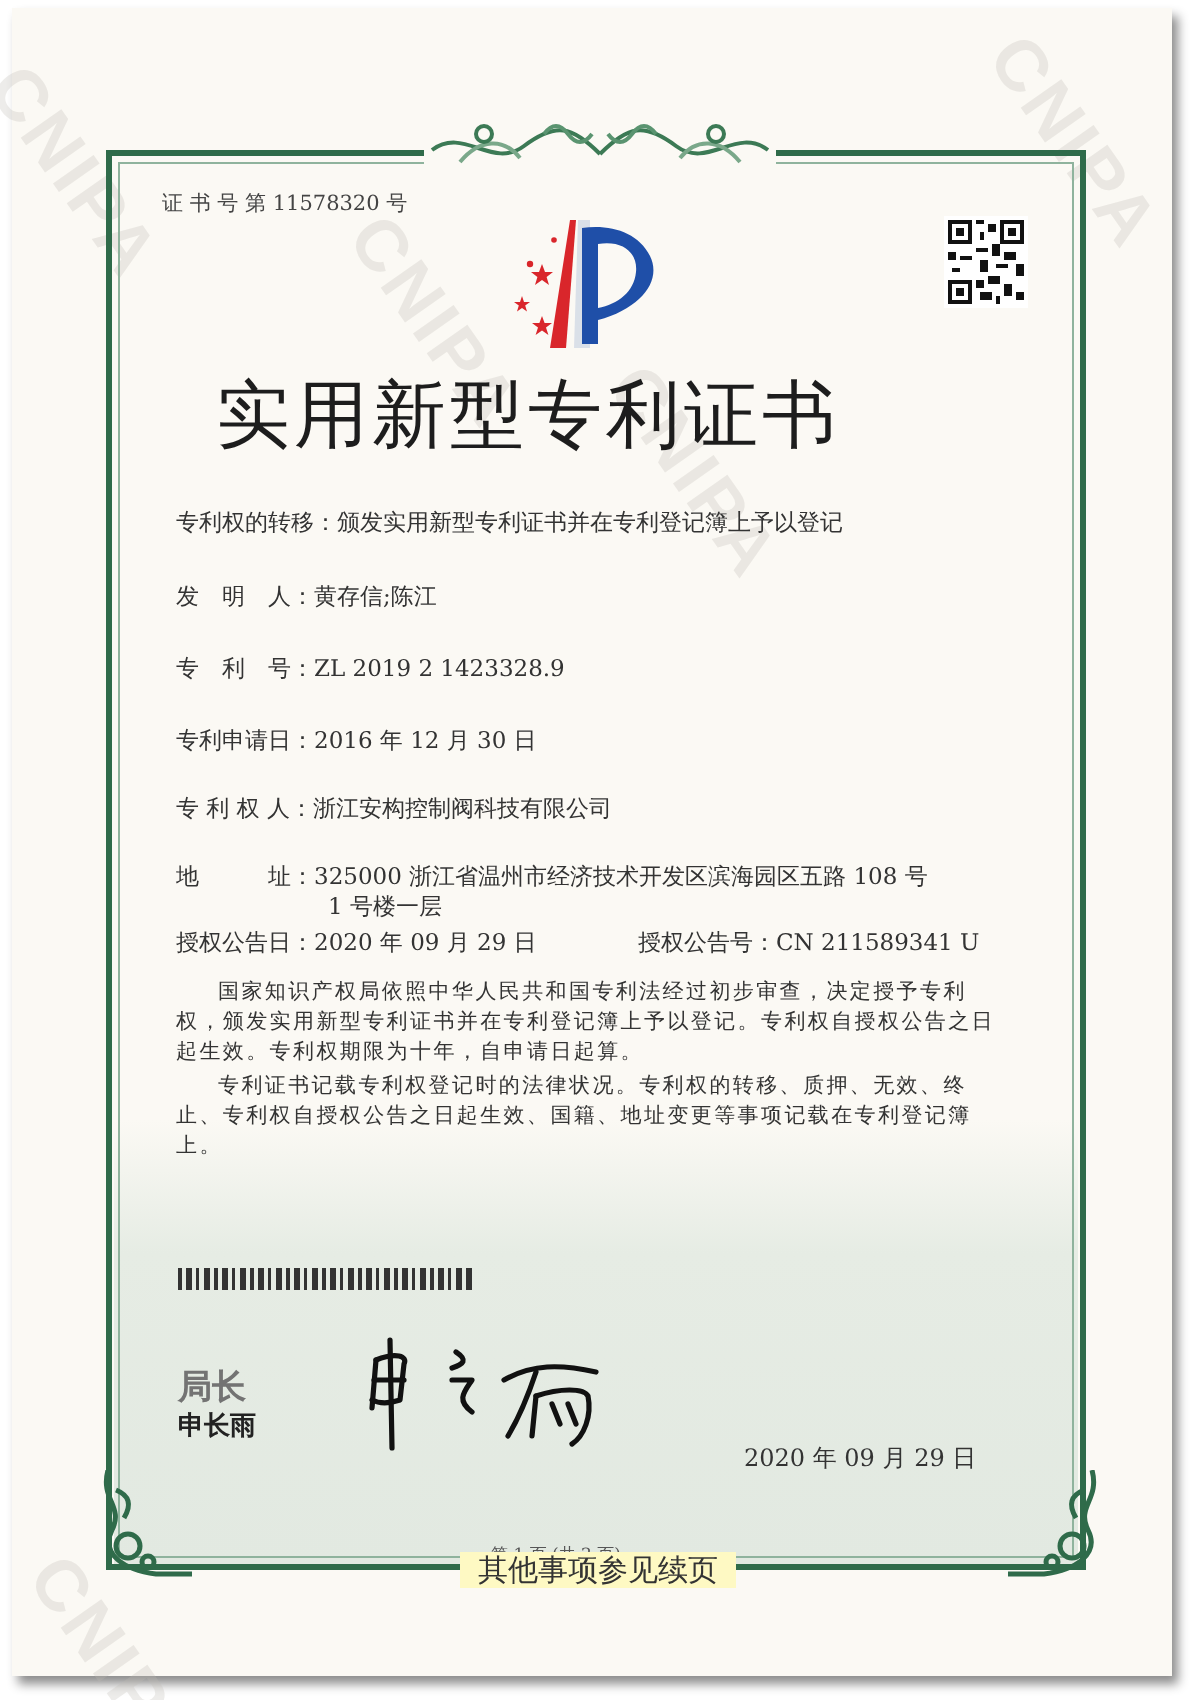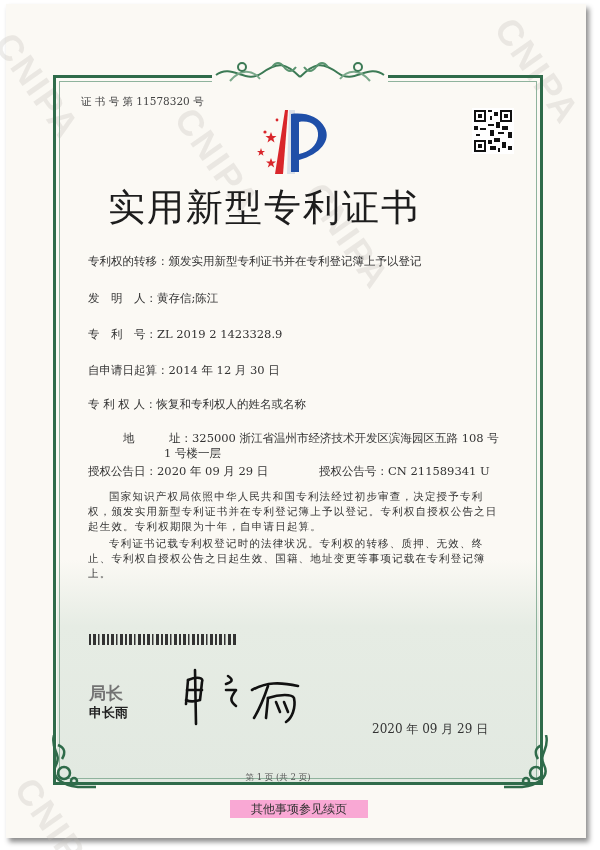--- a/index.html
+++ b/index.html
@@ -41,21 +41,21 @@
   }
   .field { position: absolute; left: 88px; font-size: 11.5px; color: #333; white-space: nowrap; }
   .field .label { display: inline-block; }
   .para { position: absolute; left: 88px; width: 418px; font-size: 10.5px; color: #333; line-height: 15px; text-indent: 2em; letter-spacing: 1.2px; }
   .barcode { position: absolute; left: 89px; top: 630px; width: 148px; height: 11px; }
   .chief-title { position: absolute; left: 89px; top: 682px; font-size: 17px; color: #737373; font-family: "DejaVu Sans", sans-serif; font-weight: bold; }
   .chief-name { position: absolute; left: 89px; top: 704px; font-size: 13px; color: #222; font-family: "DejaVu Sans", sans-serif; font-weight: bold; text-align: right; }
   .signature { position: absolute; left: 180px; top: 668px; width: 130px; height: 60px; }
   .sign-date { position: absolute; left: 372px; top: 721px; font-size: 12px; color: #333; }
   .page-no { position: absolute; left: 0; width: 556px; text-align: center; top: 772px; font-size: 8.5px; color: #555; }
-  .note { position: absolute; left: 230px; top: 800px; width: 138px; height: 18px; background: #f9a8d4; text-align: center; font-size: 12px; color: #333; line-height: 18px; }
+  .note { position: absolute; left: 230px; top: 776px; width: 138px; height: 18px; background: #fef9c3; text-align: center; font-size: 15px; color: #333; line-height: 18px; }
 </style>
 </head>
 <body>
 
 <div class="paper"></div>
 
 <div class="wm" style="left:20px;top:25px;transform:rotate(55deg);">CNIPA</div>
 <div class="wm" style="left:520px;top:10px;transform:rotate(55deg);">CNIPA</div>
 <div class="wm" style="left:200px;top:100px;transform:rotate(55deg);">CNIPA</div>
 <div class="wm" style="left:330px;top:175px;transform:rotate(55deg);">CNIPA</div>
@@ -159,26 +159,26 @@
 <div class="field" style="top:254px;">
   <span class="label">专利权的转移：</span><span>颁发实用新型专利证书并在专利登记簿上予以登记</span>
 </div>
 <div class="field" style="top:291px;">
   <span class="label">发　明　人：</span><span>黄存信;陈江</span>
 </div>
 <div class="field" style="top:327px;">
   <span class="label">专　利　号：</span><span>ZL 2019 2 1423328.9</span>
 </div>
 <div class="field" style="top:363px;">
-  <span class="label">自申请日起算：</span><span>2014 年 12 月 30 日</span>
+  <span class="label">专利申请日：</span><span>2016 年 12 月 30 日</span>
 </div>
 <div class="field" style="top:397px;">
-  <span class="label">专 利 权 人：</span><span>恢复和专利权人的姓名或名称</span>
-</div>
-<div class="field" style="top:431px;margin-left:35px;">
+  <span class="label">专 利 权 人：</span><span>浙江安构控制阀科技有限公司</span>
+</div>
+<div class="field" style="top:431px;">
   <span class="label">地　　　址：</span><span>325000 浙江省温州市经济技术开发区滨海园区五路 108 号</span>
 </div>
 <div class="field" style="top:446px;left:164px;">1 号楼一层</div>
 <div class="field" style="top:464px;">
   <span class="label">授权公告日：</span><span>2020 年 09 月 29 日</span>
 </div>
 <div class="field" style="top:464px;left:319px;">
   <span class="label">授权公告号：</span><span>CN 211589341 U</span>
 </div>
 

